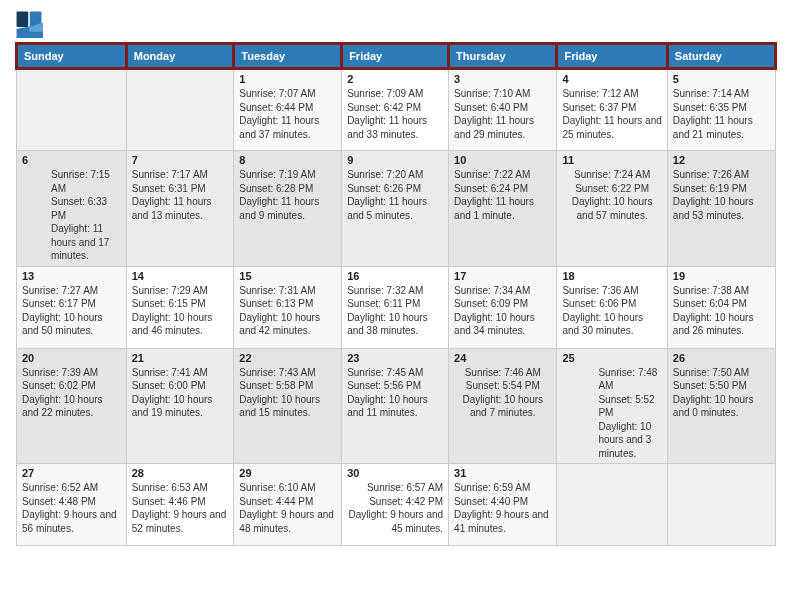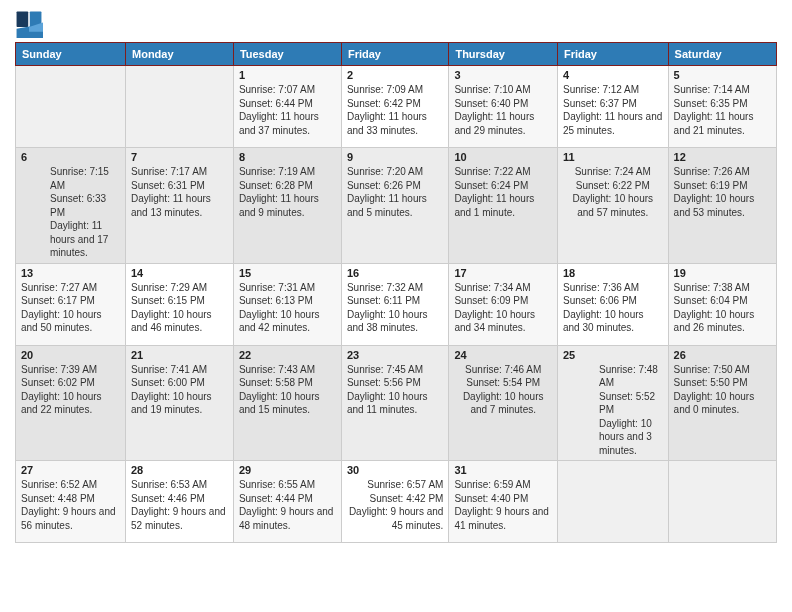--- a/index.html
+++ b/index.html
@@ -46,21 +46,21 @@
       border-collapse: collapse;
       font-size: 9.5px;
     }
     .calendar th {
       background: #2e7bb5;
       color: #fff;
       text-align: left;
       padding: 5px 6px;
       font-size: 11px;
       font-weight: bold;
-      border: 1px solid #7f1d1d;
+      border: 3px solid #7f1d1d;
     }
     .calendar td {
       border: 1px solid #ccc;
       vertical-align: top;
       padding: 3px 5px;
       width: 113px;
       min-height: 80px;
       height: 82px;
       background: #fff;
     }
@@ -300,21 +300,21 @@
 Daylight: 9 hours and 56 minutes.</div>
           </td>
           <td>
             <span class="day-num">28</span>
             <div class="day-info" style="white-space: pre-line;">Sunrise: 6:53 AM
 Sunset: 4:46 PM
 Daylight: 9 hours and 52 minutes.</div>
           </td>
           <td>
             <span class="day-num">29</span>
-            <div class="day-info" style="white-space: pre-line;">Sunrise: 6:55 AM
+            <div class="day-info" style="white-space: pre-line;">Sunrise: 6:10 AM
 Sunset: 4:44 PM
 Daylight: 9 hours and 48 minutes.</div>
           </td>
           <td>
             <span class="day-num">30</span>
             <div class="day-info" style="white-space: pre-line; text-align: right;">Sunrise: 6:57 AM
 Sunset: 4:42 PM
 Daylight: 9 hours and 45 minutes.</div>
           </td>
           <td>

